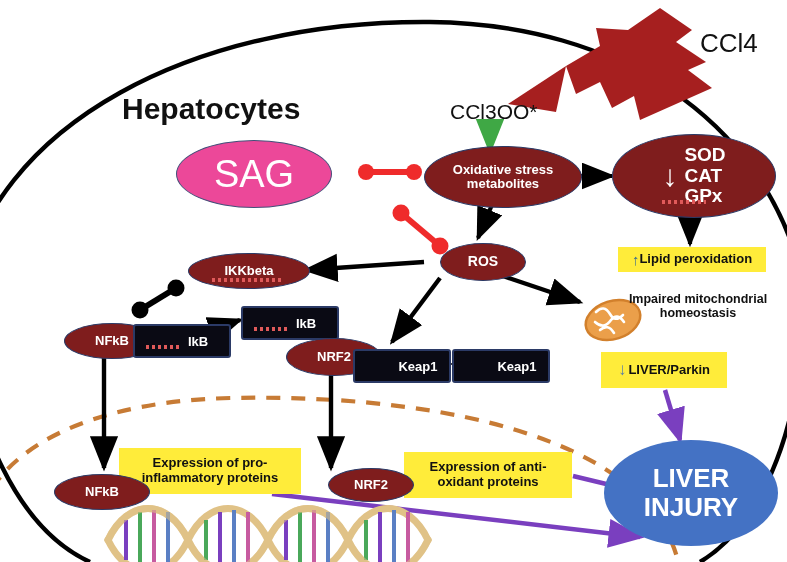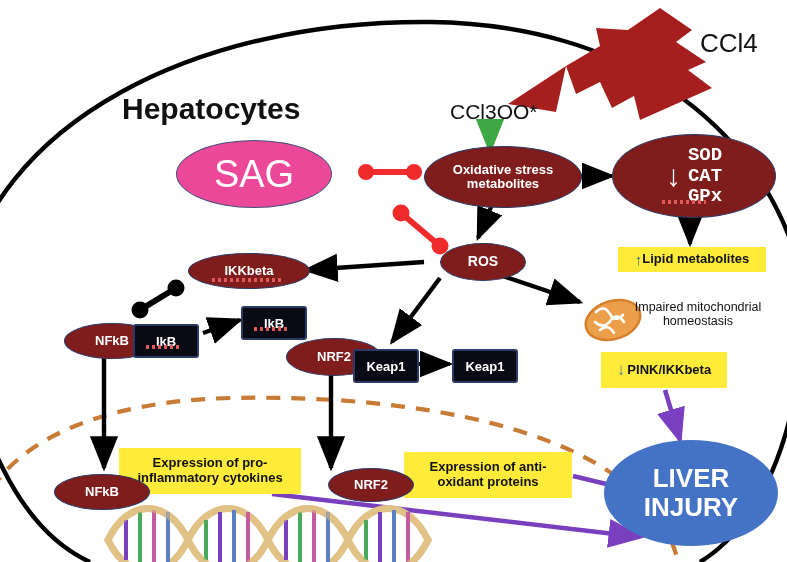--- a/index.html
+++ b/index.html
@@ -9,21 +9,21 @@
   
   .ell{
     position:absolute;border-radius:50%;
     background:#7f1d1d;border:1.5px solid #2b3a66;
     display:flex;align-items:center;justify-content:center;
     color:#ffffff;font-weight:bold;text-align:center;line-height:1.08;
   }
   .boxn{
     position:absolute;background:#0a0a14;border:2px solid #2b3a66;border-radius:3px;
     display:flex;align-items:center;justify-content:center;
-    color:#ffffff;font-weight:bold;text-align:center;
+    color:#ffffff;font-weight:bold;text-align:center;padding-left:32px;
   }
   .yellowbox{
     position:absolute;background:#ffec3a;color:#111;
     display:flex;align-items:center;justify-content:center;
     text-align:center;font-weight:bold;line-height:1.15;
   }
   .plainText{position:absolute;color:#111;}
   .sag{
     position:absolute;border-radius:50%;background:#ec4899;border:1.5px solid #43507a;
     display:flex;align-items:center;justify-content:center;color:#fff;
@@ -165,29 +165,29 @@
 
   <div class="sag" style="left:176px;top:140px;width:154px;height:66px;font-size:38px;font-weight:normal;">SAG</div>
 
   <div class="ell" style="left:424px;top:146px;width:156px;height:60px;font-size:13px;">
     <span style="white-space:pre-line;">Oxidative stress
 metabolites</span>
   </div>
 
   <div class="ell" style="left:612px;top:134px;width:162px;height:82px;font-size:19px;">
     <span style="font-size:30px;font-weight:bold;margin-right:7px;line-height:0.85;">↓</span>
-    <span style="white-space:pre-line;text-align:left;font-family:Liberation Mono, monospace;">SOD
+    <span style="white-space:pre-line;text-align:left;">SOD
 CAT
 GPx</span>
   </div>
   <div class="squig" style="left:662px;top:200px;width:44px;background:repeating-linear-gradient(90deg,#e05a5a 0 3px,transparent 3px 6px);"></div>
 
   <div class="yellowbox" style="left:618px;top:247px;width:148px;height:25px;font-size:13px;">
     <span style="color:#3b6e8f;font-size:15px;">↑</span>
-    <span>Lipid metabolites</span>
+    <span>Lipid peroxidation</span>
   </div>
 
   <div class="ell" style="left:440px;top:243px;width:84px;height:36px;font-size:14px;">
     <span>ROS</span>
   </div>
 
   <div class="ell" style="left:188px;top:253px;width:120px;height:34px;font-size:13px;">
     <span>IKKbeta</span>
   </div>
   <div class="squig" style="left:212px;top:278px;width:72px;background:repeating-linear-gradient(90deg,#e05a5a 0 3px,transparent 3px 6px);"></div>
@@ -208,31 +208,31 @@
   <div class="ell" style="left:286px;top:338px;width:94px;height:36px;font-size:13px;">
     <span>NRF2</span>
   </div>
   <div class="boxn" style="left:353px;top:349px;width:62px;height:30px;font-size:13px;">
     <span>Keap1</span>
   </div>
   <div class="boxn" style="left:452px;top:349px;width:62px;height:30px;font-size:13px;">
     <span>Keap1</span>
   </div>
 
-  <div class="plainText" style="left:613px;top:300px;width:170px;font-size:12.5px;text-align:center;white-space:pre-line;">Impaired mitochondrial
+  <div class="plainText" style="left:613px;top:292px;width:170px;font-size:12.5px;text-align:center;white-space:pre-line;font-weight:bold;">Impaired mitochondrial
 homeostasis</div>
   <div class="mitoWrap" style="left:585px;top:296px;width:58px;height:48px;z-index:-1;"></div>
 
   <div class="yellowbox" style="left:601px;top:352px;width:126px;height:36px;font-size:13px;">
     <span style="color:#5a7fa8;font-size:17px;margin-right:2px;">↓</span>
-    <span>PINK/IKKbeta</span>
+    <span>LIVER/Parkin</span>
   </div>
 
   <div class="yellowbox" style="left:119px;top:448px;width:182px;height:46px;font-size:13px;white-space:pre-line;">Expression of pro-
-inflammatory cytokines</div>
+inflammatory proteins</div>
 
   <div class="yellowbox" style="left:404px;top:452px;width:168px;height:46px;font-size:13px;white-space:pre-line;">Expression of anti-
 oxidant proteins</div>
 
   <div class="ell" style="left:54px;top:474px;width:94px;height:34px;font-size:13px;">
     <span>NFkB</span>
   </div>
 
   <div class="ell" style="left:328px;top:468px;width:84px;height:32px;font-size:13px;">
     <span>NRF2</span>

